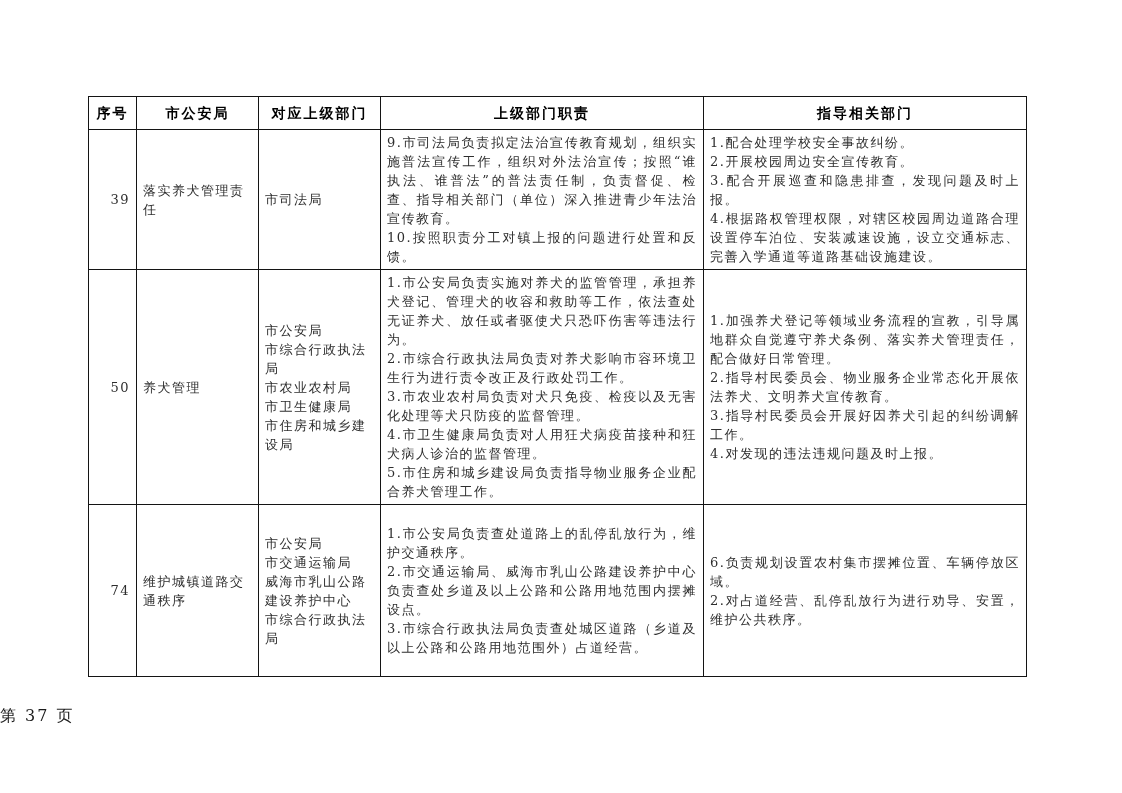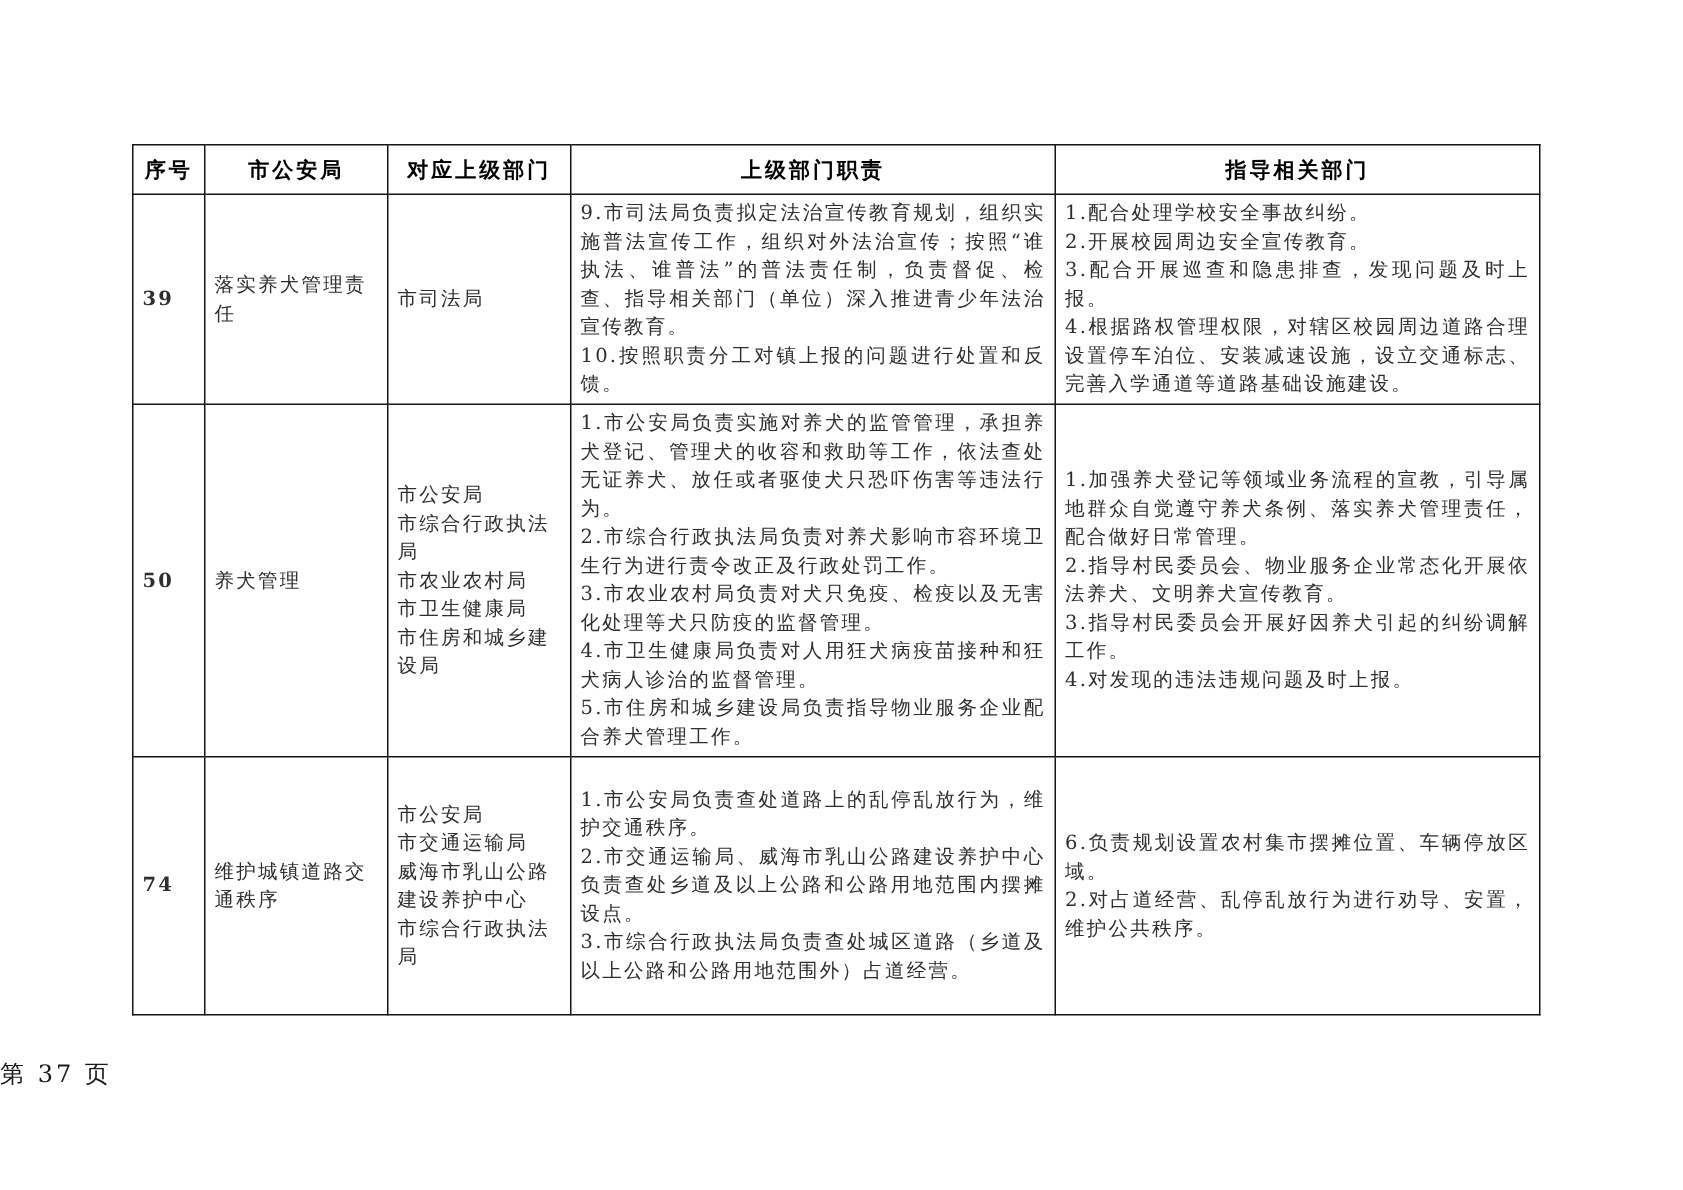--- a/index.html
+++ b/index.html
@@ -46,23 +46,22 @@
     padding: 3px 6px;
     letter-spacing: 1.5px;
     vertical-align: middle;
     white-space: pre-wrap;
     word-break: break-all;
   }
   .row-39 { height: 122px; }
   .row-40 { height: 215px; }
   .row-41 { height: 172px; }
   .c-seq {
-    text-align: left;
+    text-align: right;
     letter-spacing: 0;
-    font-weight: bold;
   }
   .c-name, .c-dept {
     text-align: left;
   }
   .c-duty {
     text-align: justify;
     text-justify: inter-ideograph;
   }
   .footer {
     position: absolute;

